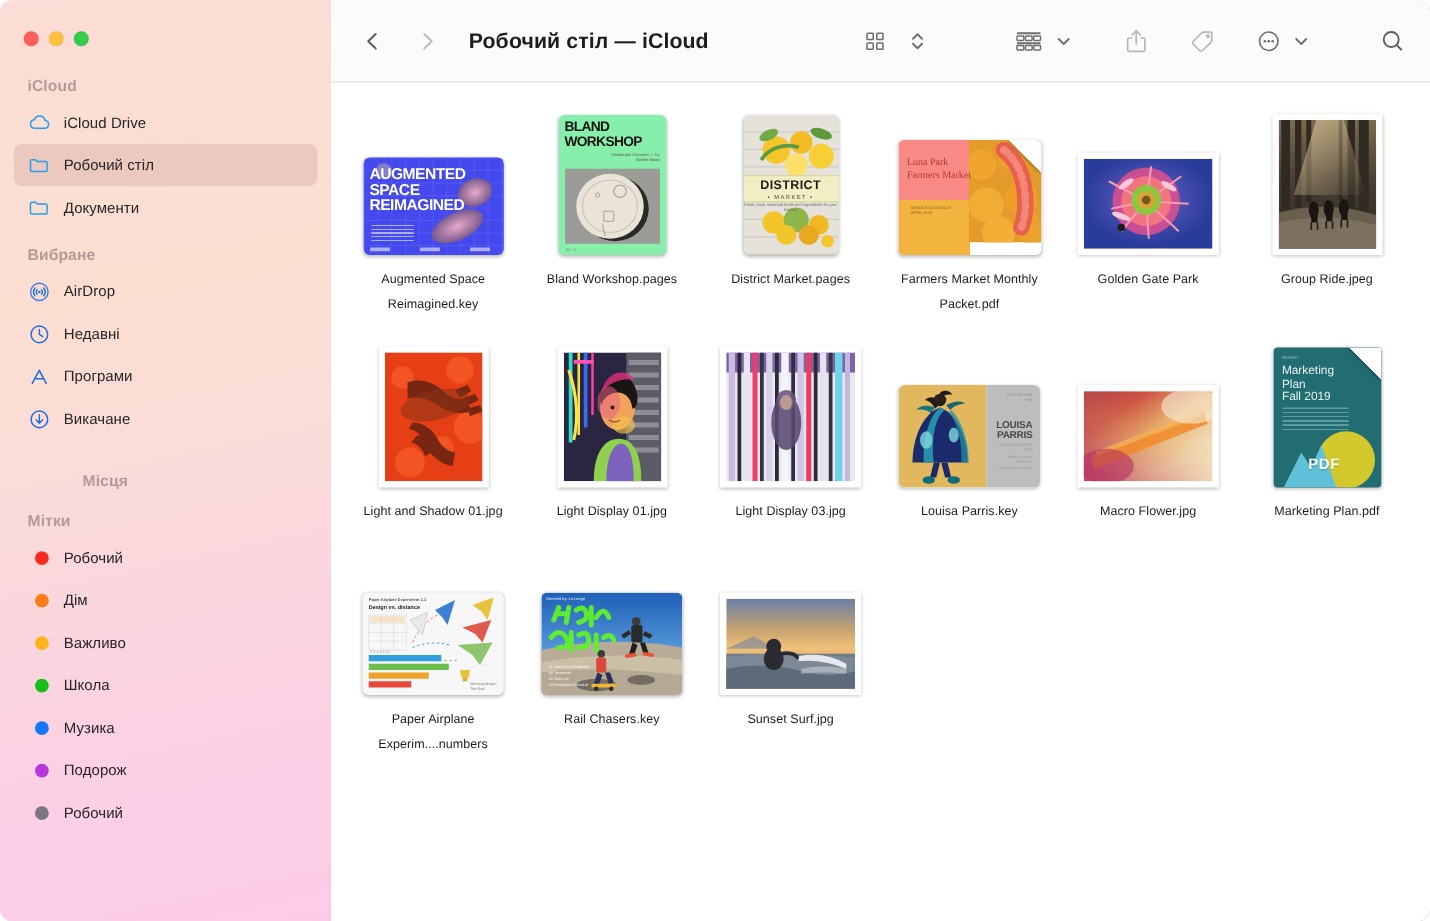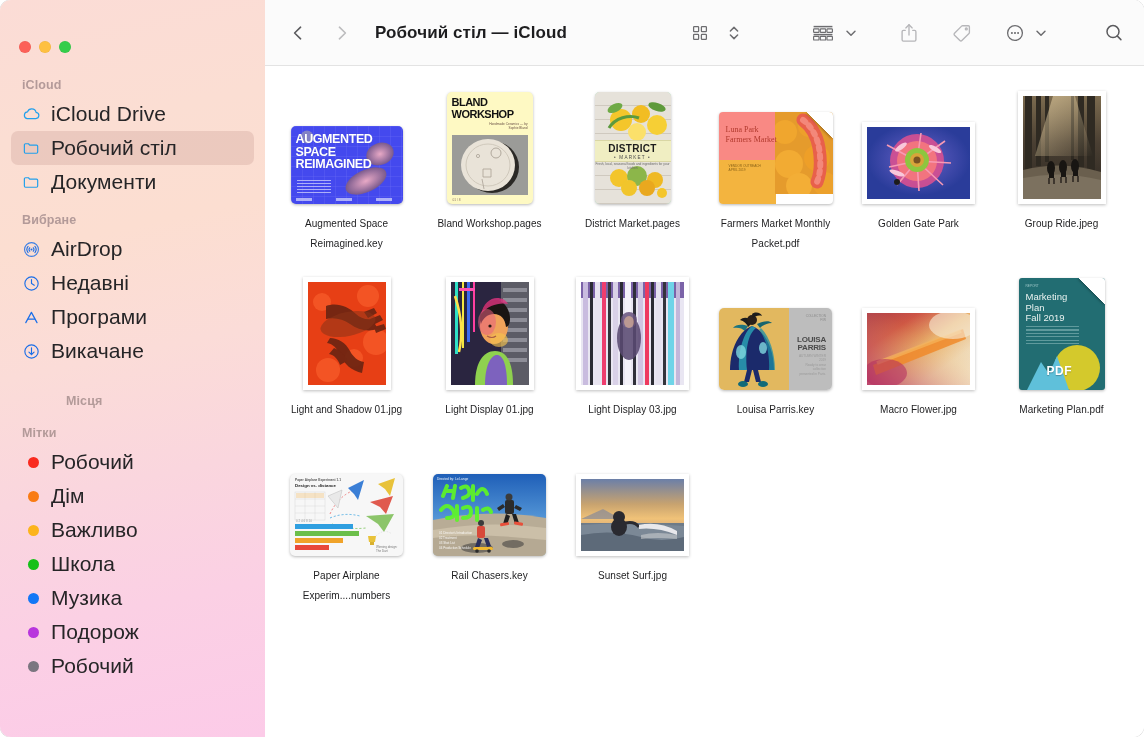--- a/index.html
+++ b/index.html
@@ -27,21 +27,21 @@
     flex:0 0 265px;
     position:relative;
     background:linear-gradient(168deg,
         #fbdcd6 0%,
         #fbded3 18%,
         #fcded1 32%,
         #fbdcd8 48%,
         #fad6de 64%,
         #fbd0e4 80%,
         #fccbe8 100%);
-    padding-top:16px;
+    padding-top:0;
   }
   #traffic{
     height:62px; display:flex; align-items:center;
     padding-left:19px; gap:8px;
   }
   .tl{ width:12px; height:12px; border-radius:50%; }
   .tl.red{ background:#fc6058; box-shadow:inset 0 0 0 .5px rgba(0,0,0,.06);}
   .tl.yel{ background:#fec041; box-shadow:inset 0 0 0 .5px rgba(0,0,0,.06);}
   .tl.grn{ background:#35cd4b; box-shadow:inset 0 0 0 .5px rgba(0,0,0,.06);}
 
@@ -50,21 +50,21 @@
     padding:0 0 5px 22px; letter-spacing:.1px;
   }
   .sb-grp{ margin-bottom:8px; }
   .sb-row{
     height:34px; margin:0 11px; padding:0 10px;
     display:flex; align-items:center; gap:10px;
     border-radius:7px; cursor:default;
   }
   .sb-row.sel{ background:rgba(160,100,95,.17); }
   .sb-ico{ width:20px; height:20px; display:flex; align-items:center; justify-content:center; flex:0 0 20px;}
-  .sb-lbl{ font-size:21px; color:#262527; letter-spacing:.05px; white-space:nowrap;}
+  .sb-lbl{ font-size:12px; color:#262527; letter-spacing:.05px; white-space:nowrap;}
   .dot{ width:11px; height:11px; border-radius:50%; display:block; margin-left:4px;}
 
   
   #pane{
     flex:1; height:100%; display:flex; flex-direction:column;
     background:#fff; position:relative;
   }
   #toolbar{
     height:66px; flex:0 0 66px;
     display:flex; align-items:center;
@@ -428,21 +428,21 @@
             </div>
             <div style="position:absolute;left:6px;bottom:10px;width:34px;height:14px;background:repeating-linear-gradient(#b9bbfa 0 1px,transparent 1px 3px);opacity:.9;"></div>
             <div style="position:absolute;left:5px;bottom:3px;right:5px;height:3px;background:repeating-linear-gradient(90deg,#c7c9fb 0 16px,transparent 16px 40px);opacity:.8;"></div>
           </div>
         </div>
         <div class="fname">Augmented Space Reimagined.key</div>
       </div>
 
       <div class="cell">
         <div class="thumb-wrap">
-          <div class="doc rnd" style="width:86px;height:112px;background:#fef9c3;position:relative;">
+          <div class="doc rnd" style="width:86px;height:112px;background:#86efac;position:relative;">
             <div style="position:absolute;left:5px;top:5px;color:#111;font-weight:bold;font-size:11px;line-height:11.5px;letter-spacing:-.5px;">
               <div>BLAND</div>
               <div>WORKSHOP</div>
             </div>
             <div class="mini" style="position:absolute;right:5px;top:30px;width:42px;text-align:right;color:#6b5247;">Handmade Ceramics — by Sophie Bland</div>
             <div style="position:absolute;left:5px;right:5px;top:43px;bottom:9px;background:#9b9b98;overflow:hidden;">
               <svg width="76" height="60" viewBox="0 0 76 60">
                   <ellipse cx="40" cy="32" rx="27" ry="26" fill="#2b2926"></ellipse>
                   <ellipse cx="36" cy="30" rx="27" ry="26" fill="#e9e3d8"></ellipse>
                   <ellipse cx="36" cy="30" rx="22" ry="21" fill="none" stroke="#cfc8bb" stroke-width="1"></ellipse>

